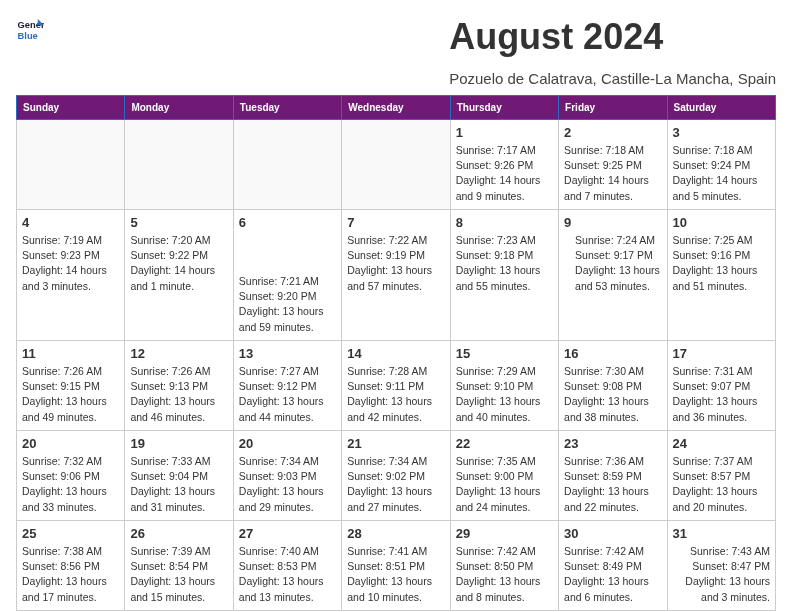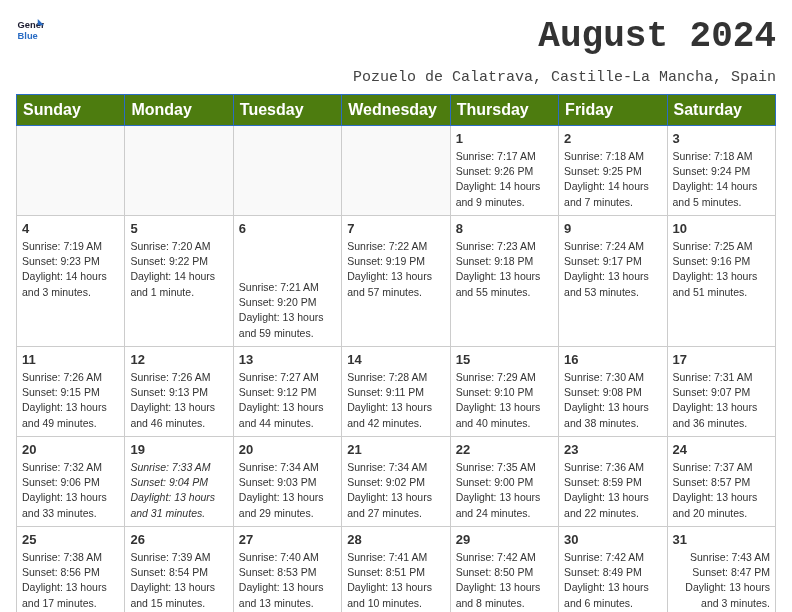--- a/index.html
+++ b/index.html
@@ -19,45 +19,44 @@
     .logo {
       display: flex;
       align-items: center;
       gap: 6px;
     }
     .logo-icon {
       width: 28px;
       height: 28px;
     }
     .title-block {
-      text-align: right;
-      font-family: Liberation Mono, monospace;
+      text-align: left;
     }
     .calendar-title {
       font-size: 36px;
       font-weight: bold;
       color: #333;
     }
     .calendar-subtitle {
       font-size: 15px;
       color: #444;
       margin-top: 12px;
     }
     .calendar-table {
       width: 100%;
       border-collapse: collapse;
       margin-top: 8px;
       font-size: 11px;
     }
     .calendar-table th {
-      background-color: #4d7c0f;
+      background-color: #701a75;
       color: #fff;
       text-align: left;
       padding: 6px 6px;
-      font-size: 16px;
+      font-size: 10px;
       border: 1px solid #2a6cc4;
     }
     .calendar-table td {
       border: 1px solid #ccc;
       vertical-align: top;
       padding: 5px 5px;
       width: 14.28%;
       min-height: 80px;
       color: #333;
       background: #fff;
@@ -161,21 +160,21 @@
 Daylight: 13 hours and 57 minutes.</div>
         </td>
         <td>
           <span class="day-num">8</span>
           <div class="day-detail" style="white-space: pre-line;">Sunrise: 7:23 AM
 Sunset: 9:18 PM
 Daylight: 13 hours and 55 minutes.</div>
         </td>
         <td>
           <span class="day-num">9</span>
-          <div class="day-detail" style="white-space: pre-line;">Sunrise: 7:24 AM
+          <div class="day-detail" style="white-space: pre-line; margin-left: 11px;">Sunrise: 7:24 AM
 Sunset: 9:17 PM
 Daylight: 13 hours and 53 minutes.</div>
         </td>
         <td>
           <span class="day-num">10</span>
           <div class="day-detail" style="white-space: pre-line;">Sunrise: 7:25 AM
 Sunset: 9:16 PM
 Daylight: 13 hours and 51 minutes.</div>
         </td>
       </tr>
@@ -225,21 +224,21 @@
       </tr>
       <tr class="week-row">
         <td>
           <span class="day-num">20</span>
           <div class="day-detail" style="white-space: pre-line;">Sunrise: 7:32 AM
 Sunset: 9:06 PM
 Daylight: 13 hours and 33 minutes.</div>
         </td>
         <td>
           <span class="day-num">19</span>
-          <div class="day-detail" style="white-space: pre-line; font-style: italic;">Sunrise: 7:33 AM
+          <div class="day-detail" style="white-space: pre-line;">Sunrise: 7:33 AM
 Sunset: 9:04 PM
 Daylight: 13 hours and 31 minutes.</div>
         </td>
         <td>
           <span class="day-num">20</span>
           <div class="day-detail" style="white-space: pre-line;">Sunrise: 7:34 AM
 Sunset: 9:03 PM
 Daylight: 13 hours and 29 minutes.</div>
         </td>
         <td>

